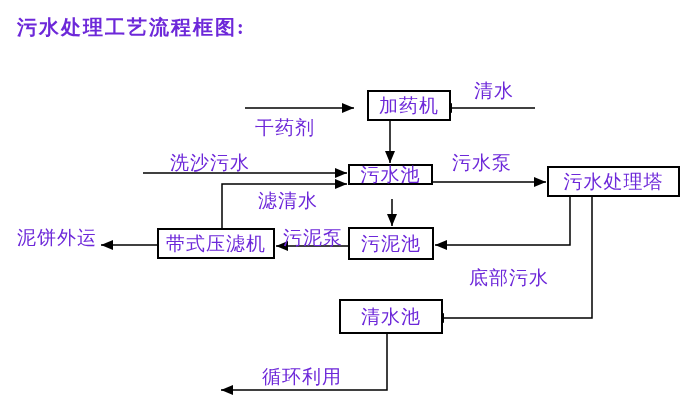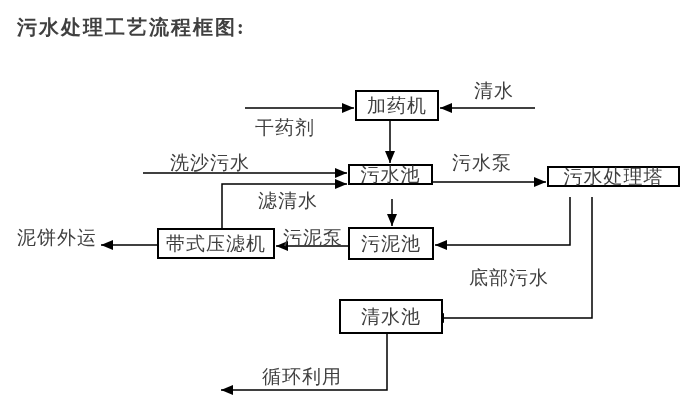--- a/index.html
+++ b/index.html
@@ -2,21 +2,21 @@
 <html><head>
 <meta charset="utf-8">
 <style>
   html, body { margin: 0; padding: 0; background: #ffffff; }
   .stage {
     position: relative;
     width: 700px;
     height: 420px;
     background: #ffffff;
     font-family: "Liberation Serif", "DejaVu Serif", serif;
-    color: #404040;
+    color: #6d28d9;
     overflow: hidden;
   }
   .title {
     position: absolute;
     left: 17px;
     top: 14px;
     font-size: 20px;
     font-weight: bold;
     letter-spacing: 2px;
     white-space: nowrap;
@@ -73,23 +73,23 @@
     <path d="M222 228 V184 H347" marker-end="url(#arrowhead)"></path>
     <path d="M433 182 H546" marker-end="url(#arrowhead)"></path>
     <path d="M392 199 V226" marker-end="url(#arrowhead)"></path>
     <path d="M570 197 V245 H435" marker-end="url(#arrowhead)"></path>
     <path d="M348 246 H276" marker-end="url(#arrowhead)"></path>
     <path d="M157 245 H101" marker-end="url(#arrowhead)"></path>
     <path d="M592 197 V318 H432" marker-end="url(#arrowhead)"></path>
     <path d="M387 334 V390 H221" marker-end="url(#arrowhead)"></path>
   </svg>
 
-  <div class="node" style="left:355px; top:90px;  width:84px;  height:31px;">加药机</div>
+  <div class="node" style="left:367px; top:90px;  width:84px;  height:31px;">加药机</div>
   <div class="node" style="left:348px; top:164px; width:85px;  height:21px;">污水池</div>
-  <div class="node" style="left:547px; top:166px; width:133px; height:21px;">污水处理塔</div>
+  <div class="node" style="left:547px; top:166px; width:133px; height:31px;">污水处理塔</div>
   <div class="node" style="left:348px; top:227px; width:86px;  height:33px;">污泥池</div>
   <div class="node" style="left:157px; top:228px; width:118px; height:31px;">带式压滤机</div>
   <div class="node" style="left:339px; top:299px; width:104px;  height:35px;">清水池</div>
 
   <div class="flow-label" style="left:255px; top:67px;margin-top:48px;">干药剂</div>
   <div class="flow-label" style="left:474px; top:78px;">清水</div>
   <div class="flow-label" style="left:170px; top:150px;">洗沙污水</div>
   <div class="flow-label" style="left:258px; top:188px;">滤清水</div>
   <div class="flow-label" style="left:452px; top:150px;">污水泵</div>
   <div class="flow-label" style="left:469px; top:223px;margin-top:42px;">底部污水</div>

